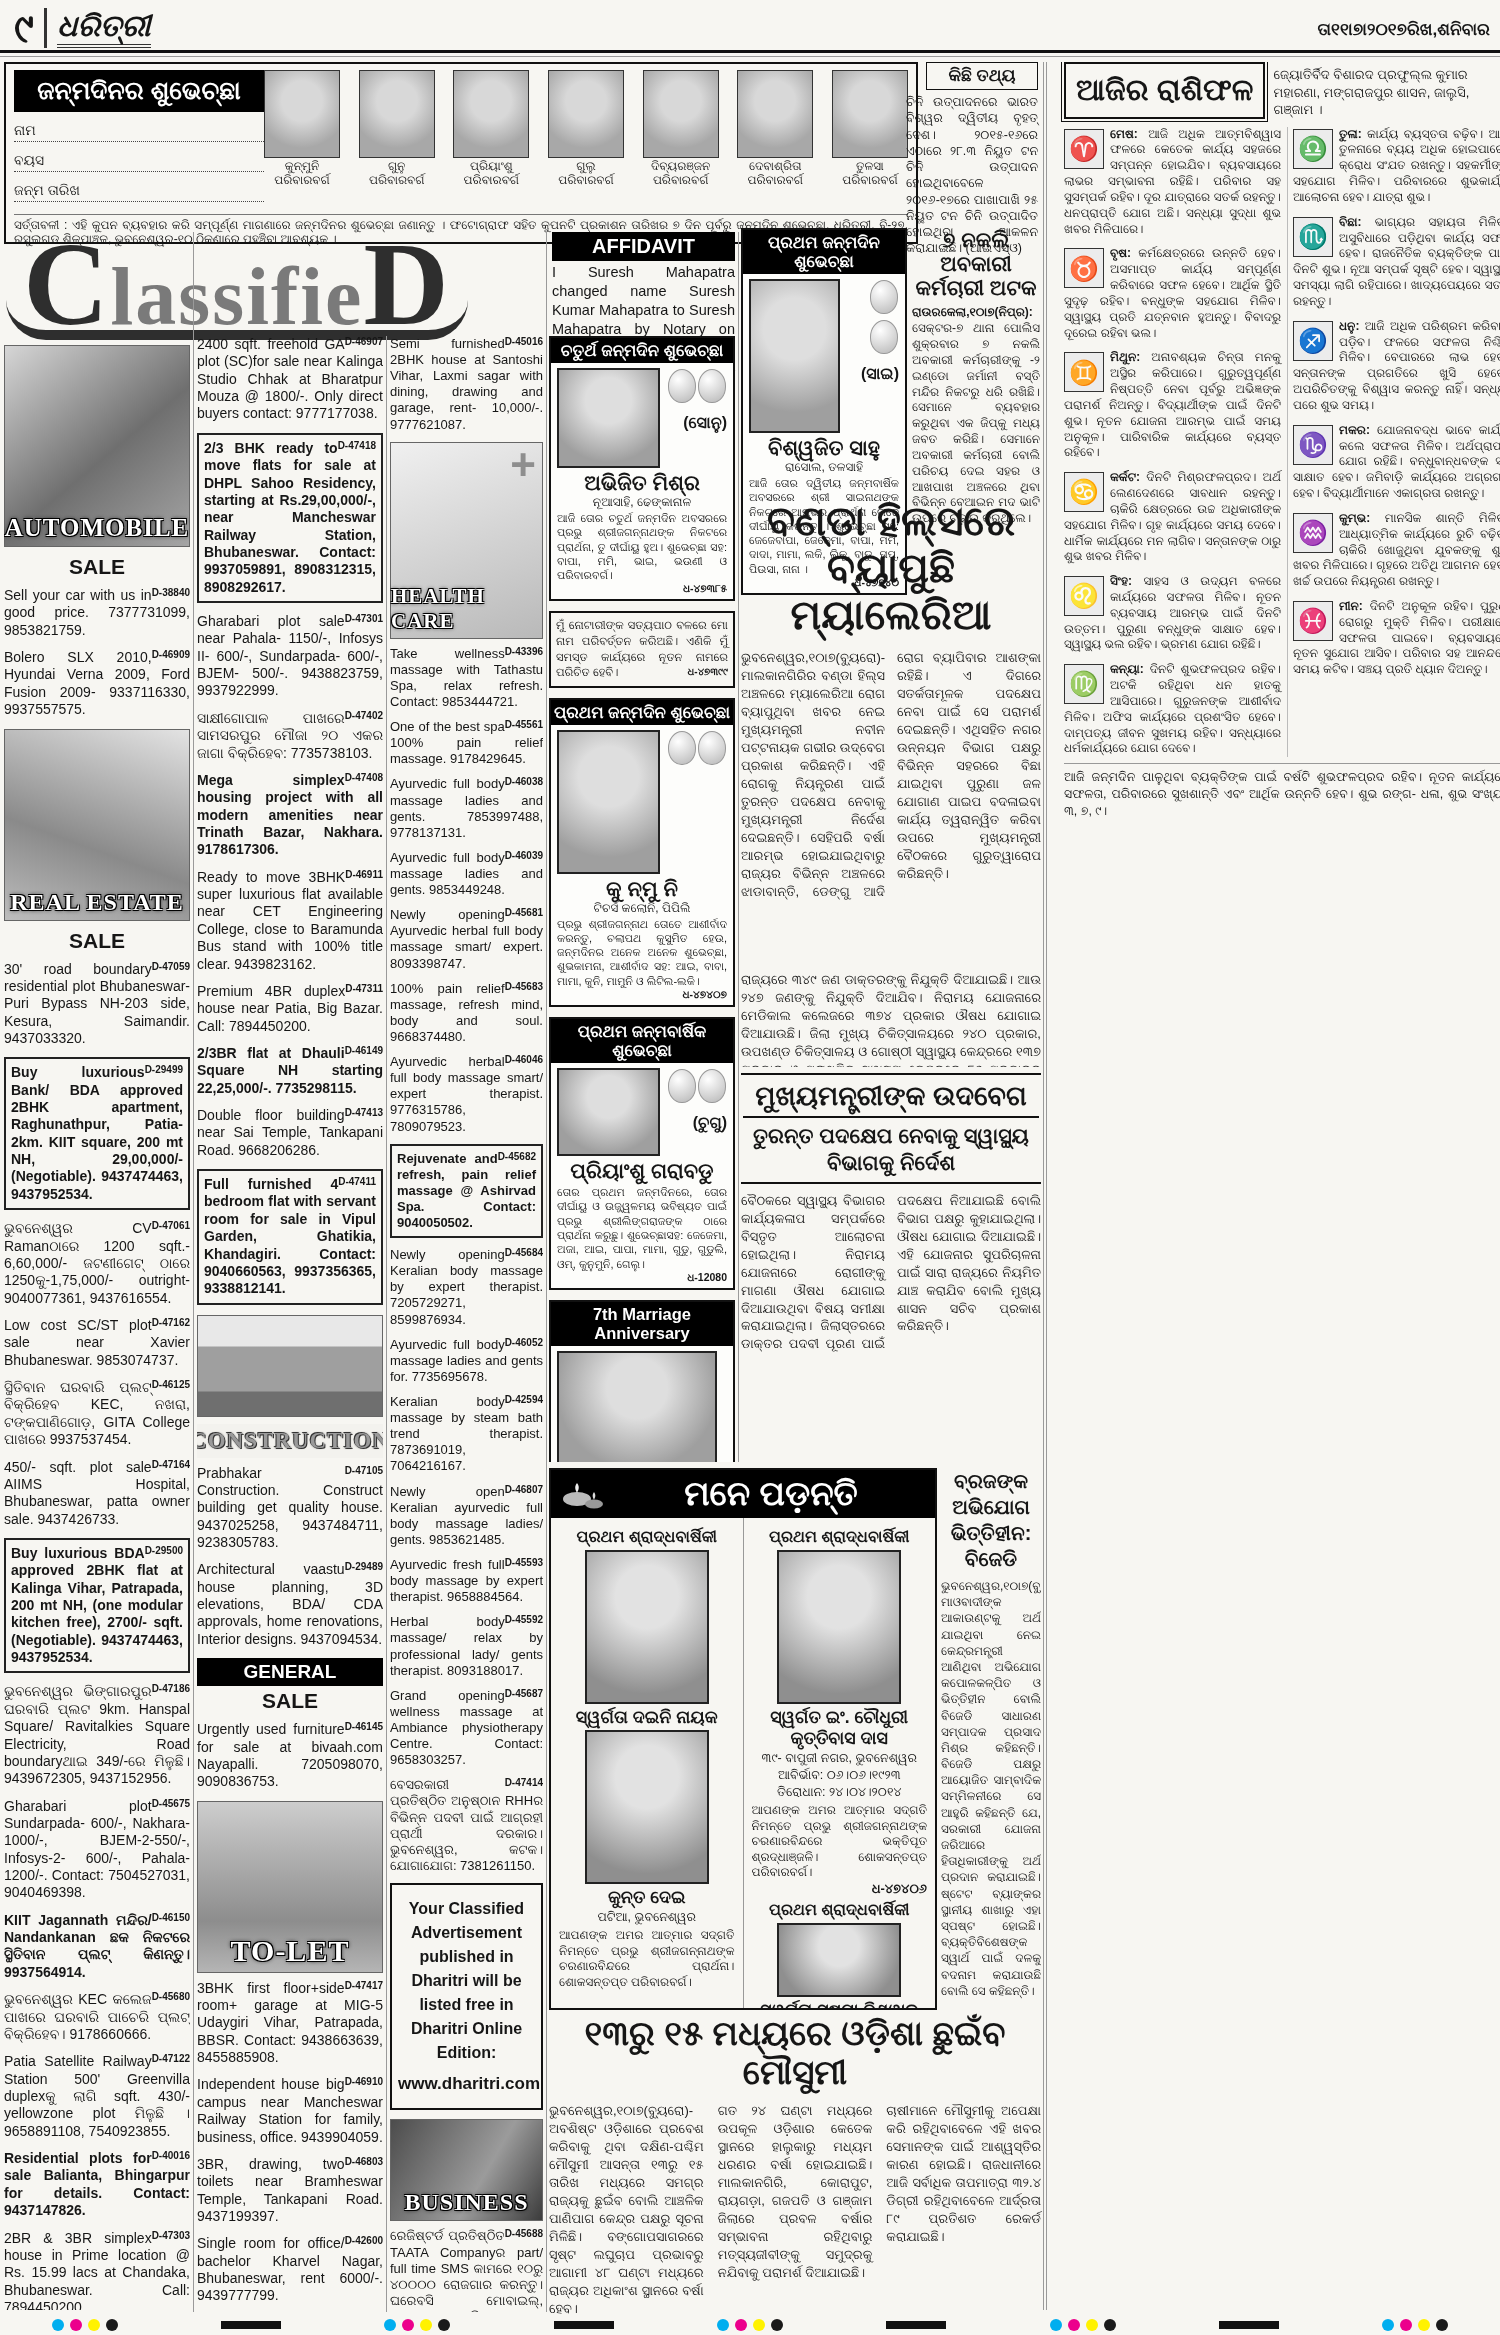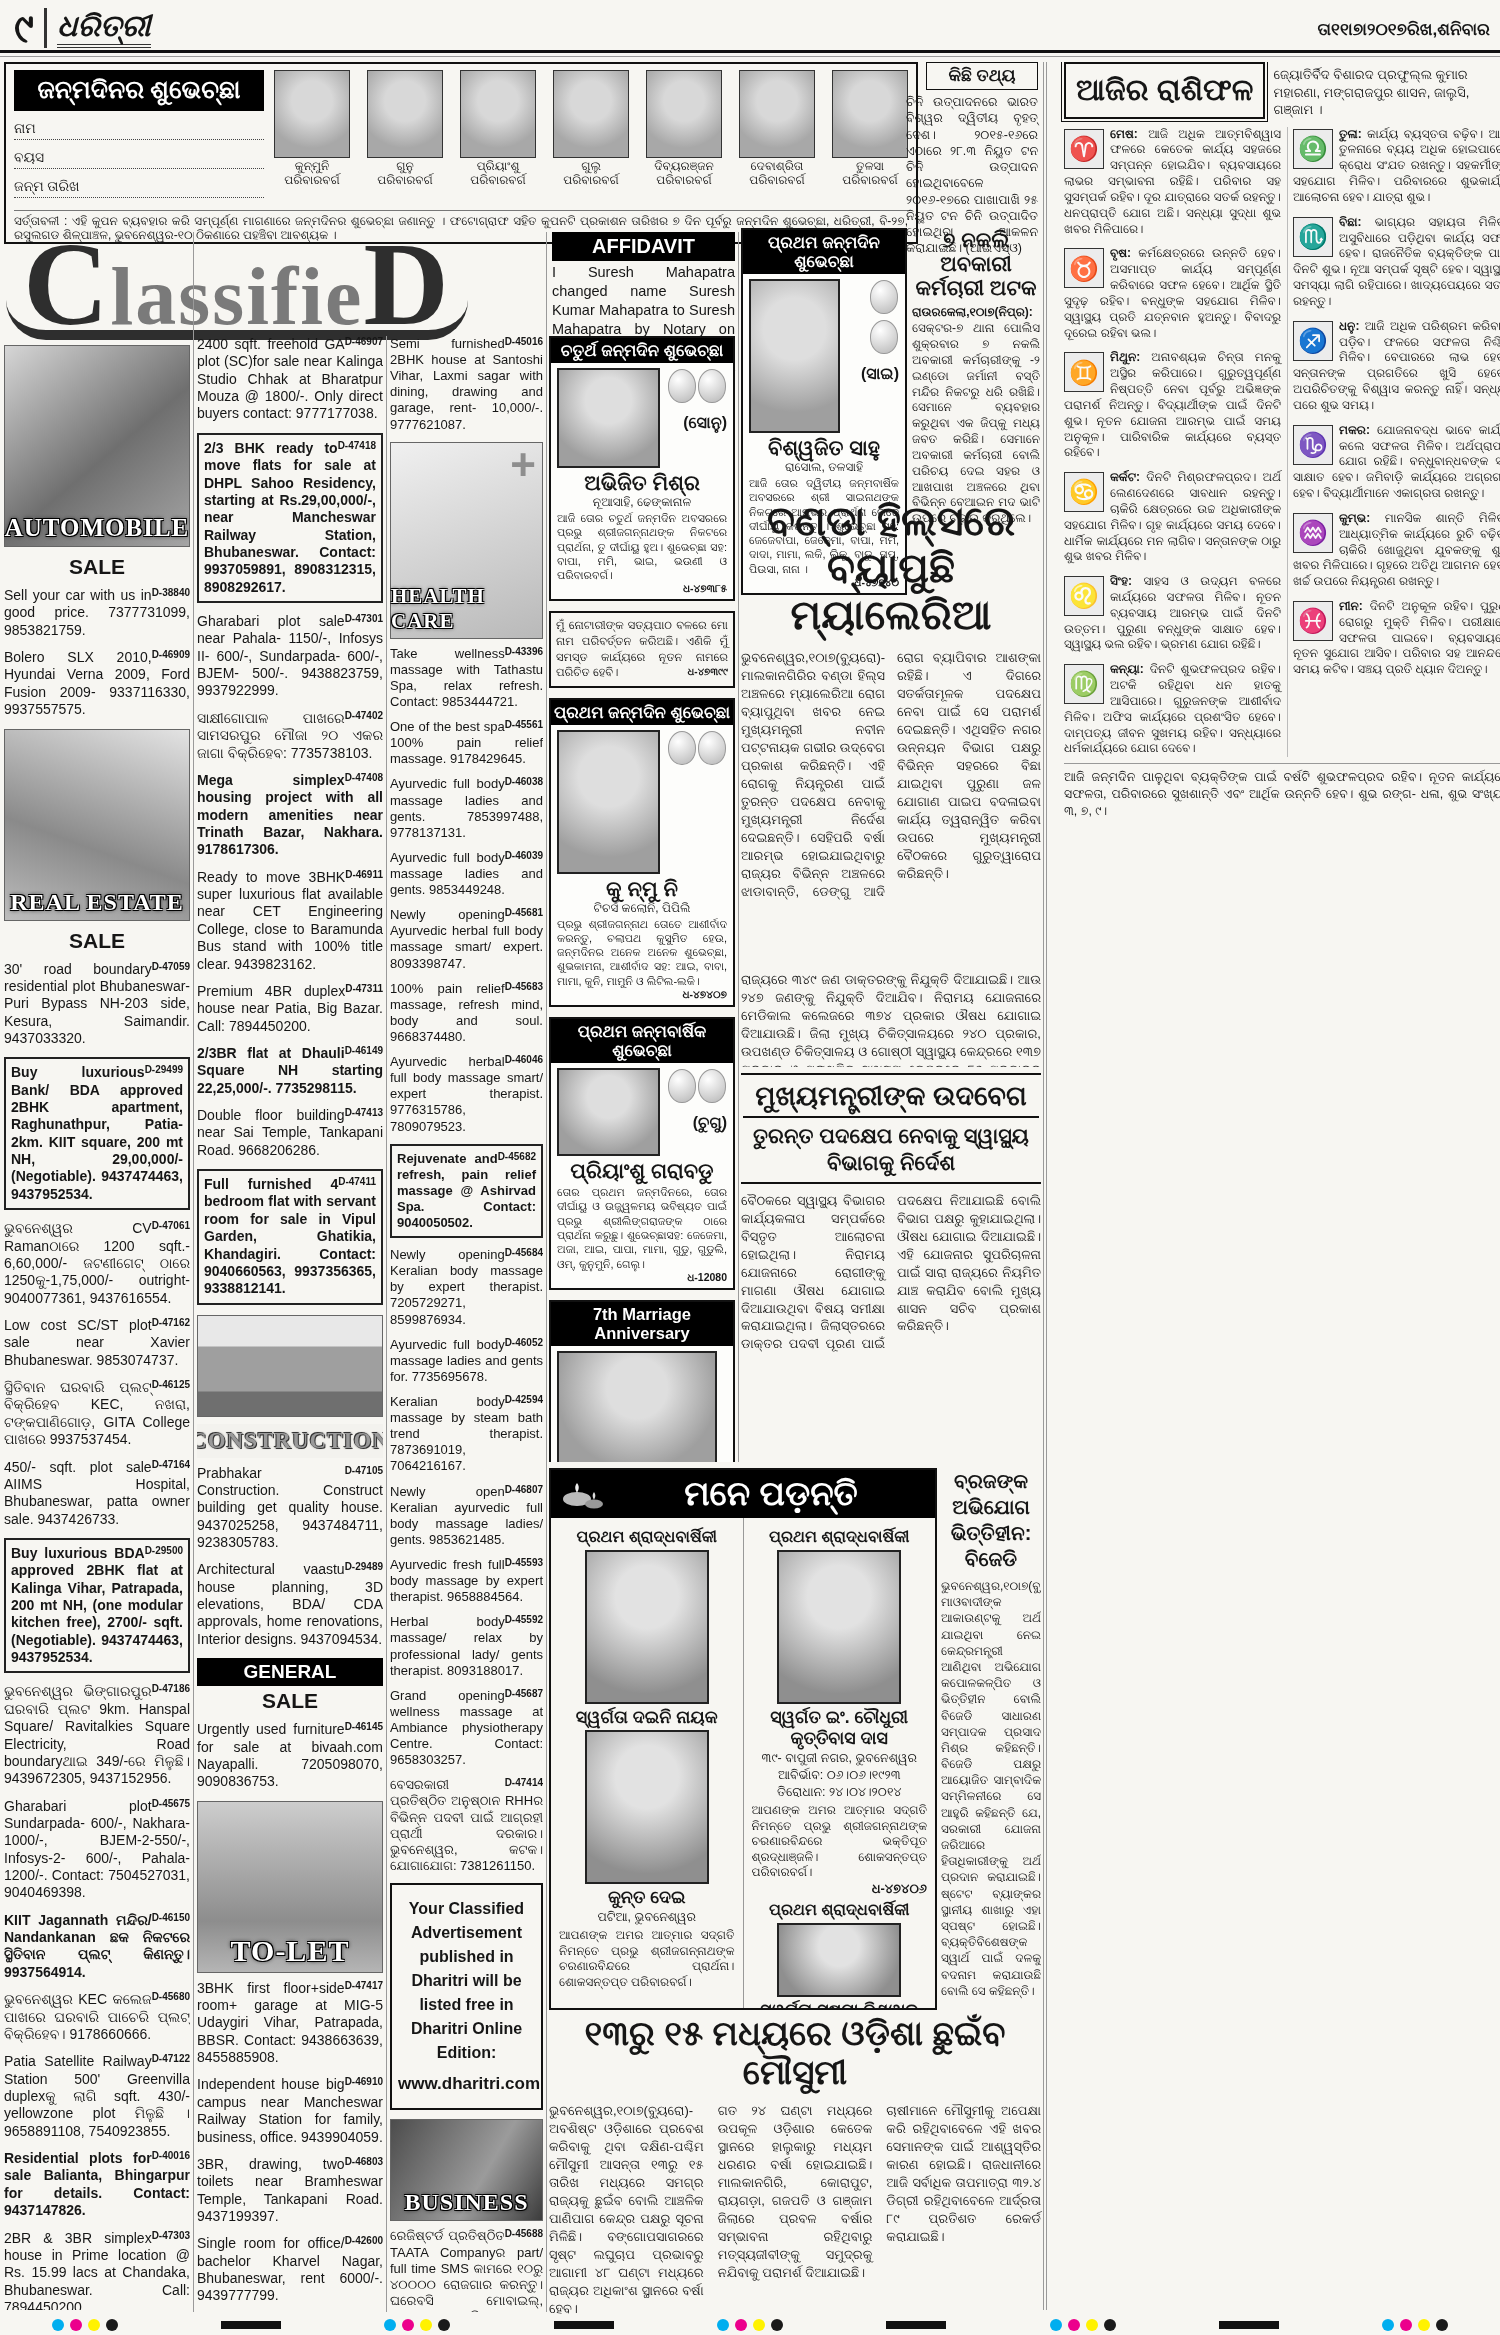--- a/index.html
+++ b/index.html
@@ -114,21 +114,21 @@
   <div class="abs" style="left:14px;top:6px;display:flex;align-items:center;gap:10px;height:44px;">
     <span class="pagenum">୯</span>
     <span style="width:3px;height:40px;background:#333;"></span>
     <span class="masthead">ଧରିତ୍ରୀ</span>
   </div>
   <div class="abs hdate" style="right:10px;top:20px;">ତା୧୧ା୭ା୨୦୧୭ରିଖ,ଶନିବାର</div>
   <div class="hrule" style="top:50px;height:3px;"></div>
   <div class="hrule" style="top:56px;height:1px;background:#999;"></div>
 
   <div class="abs coupon" style="left:4px;top:62px;width:894px;height:166px;flex-direction:column;">
-    <div style="display:flex;gap:10px;flex:1;font-family:Liberation Serif, serif;">
+    <div style="display:flex;flex:1;">
       <div style="width:250px;">
         <div class="ctitle">ଜନ୍ମଦିନର ଶୁଭେଚ୍ଛା</div>
         <div class="cfield">ନାମ</div>
         <div class="cfield">ବୟସ</div>
         <div class="cfield">ଜନ୍ମ ତାରିଖ</div>
       </div>
       <div class="babies" id="babies">
           <div class="baby">
             <div class="bphoto"></div>
             <div>କୁନ୍‌ମୁନି</div>

